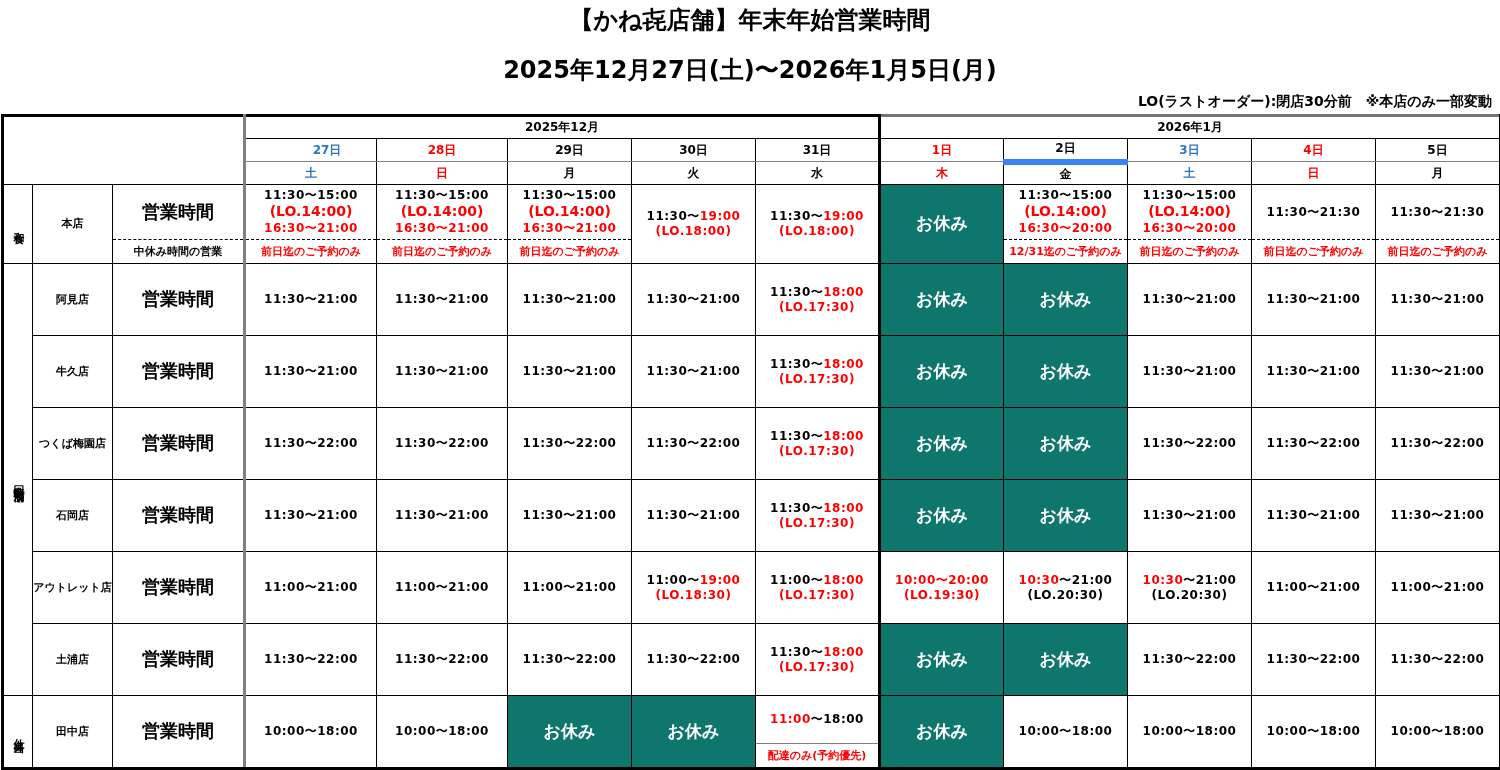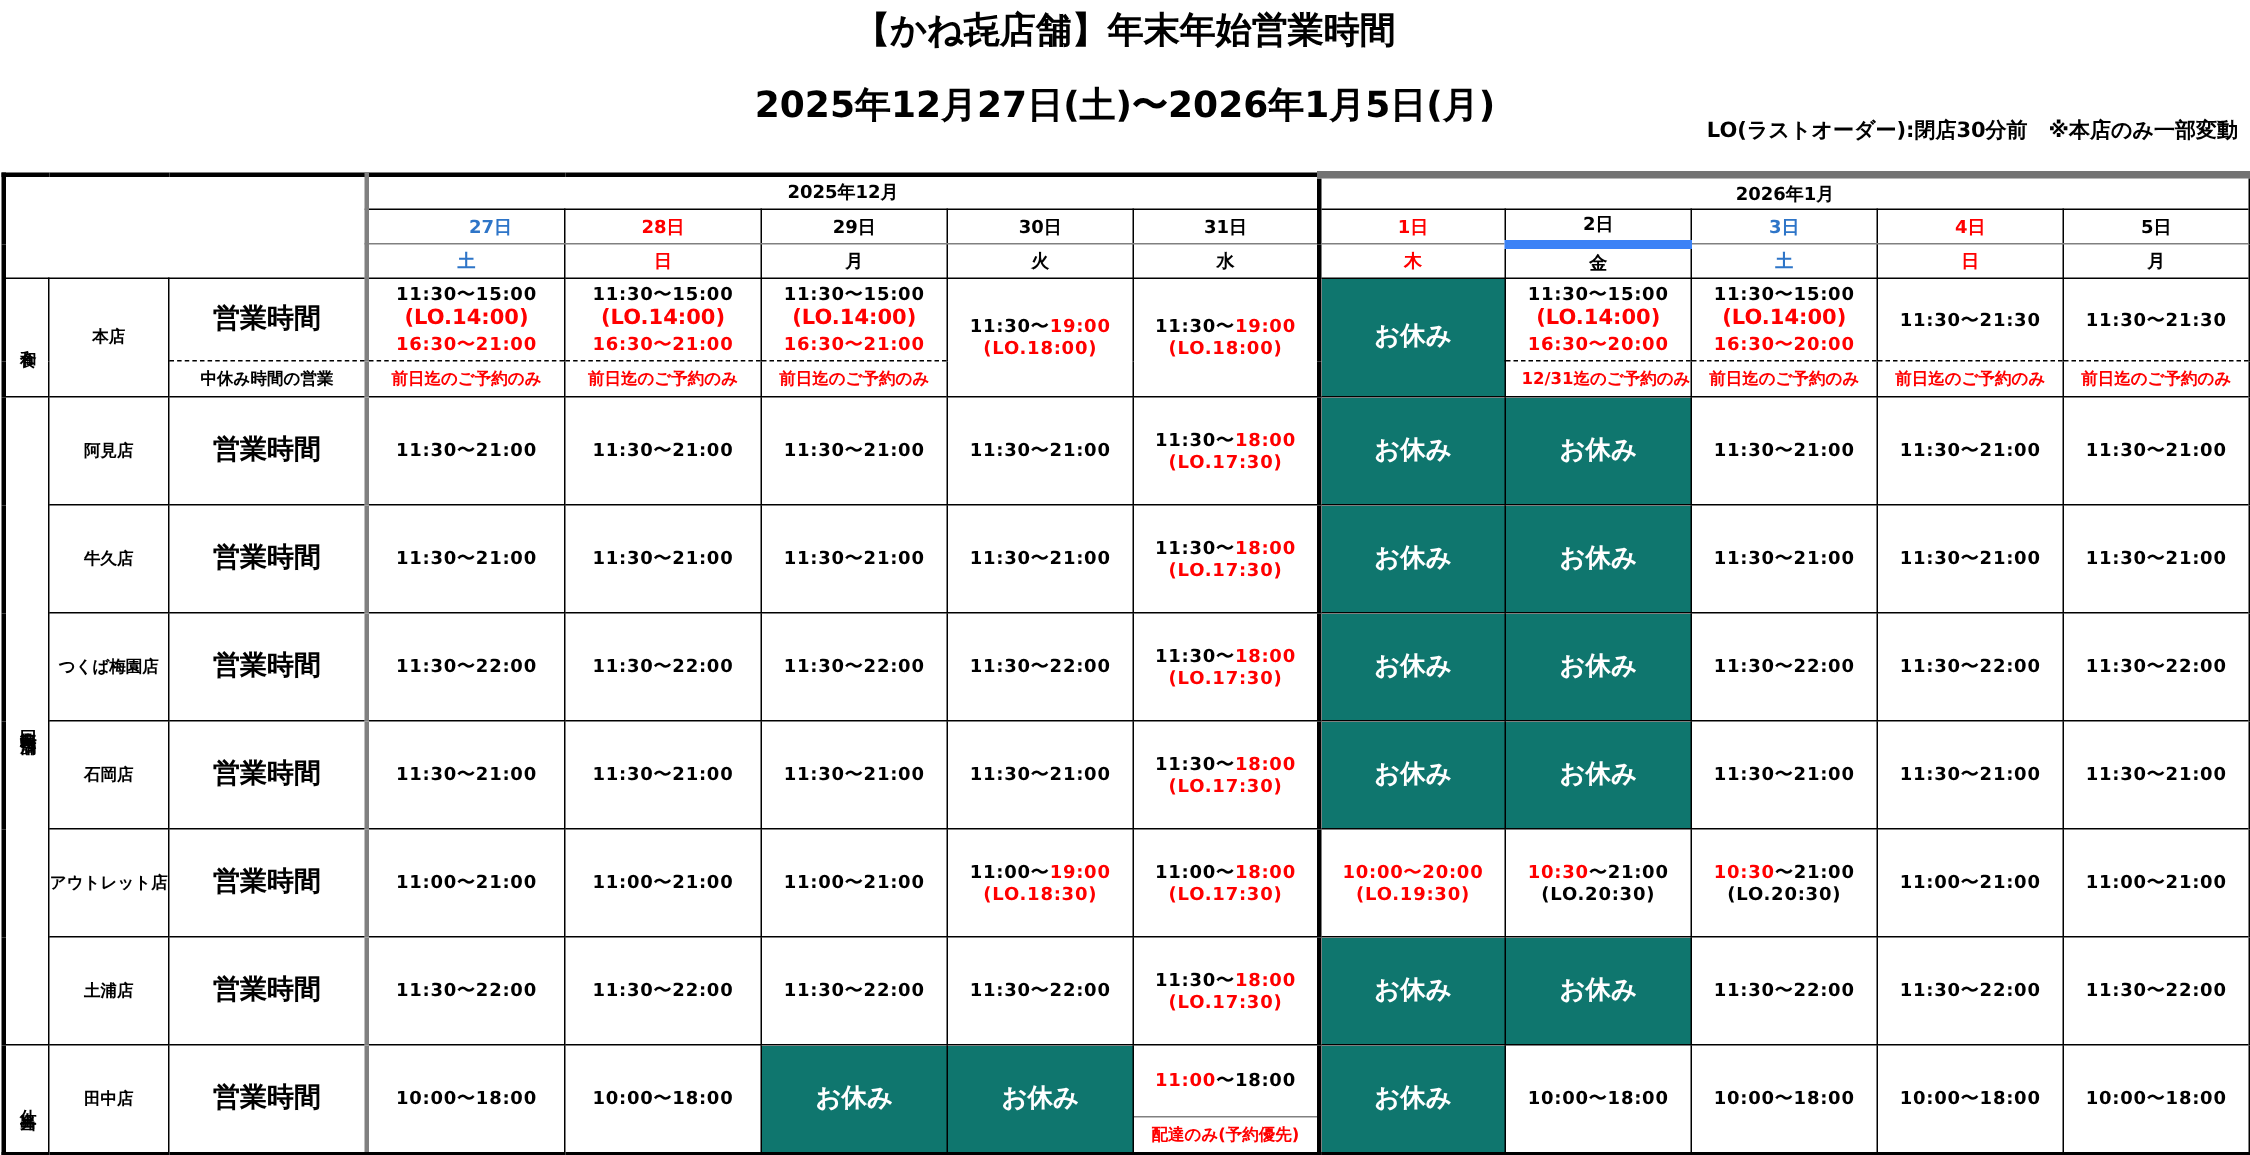--- a/index.html
+++ b/index.html
@@ -1,20 +1,20 @@
 <!DOCTYPE html>
 <html><head>
 <meta charset="utf-8">
 <style>
   * { box-sizing: border-box; margin: 0; padding: 0; }
   html, body { width: 1500px; height: 770px; background: #ffffff; overflow: hidden; }
   body { font-family: "DejaVu Sans", "Liberation Sans", sans-serif; color: #000; position: relative; }
   .title { position: absolute; left: 0; width: 1500px; top: 4px; text-align: center; font-size: 24px; font-weight: bold; letter-spacing: 0px; }
   .subtitle { position: absolute; left: 0; width: 1500px; top: 54px; text-align: center; font-size: 24px; font-weight: bold; }
-  .note { position: absolute; right: 8px; top: 78px; font-size: 14px; font-weight: bold; }
+  .note { position: absolute; right: 8px; top: 93px; font-size: 14px; font-weight: bold; }
   table.sched { position: absolute; left: 1px; top: 114px; border-collapse: collapse; table-layout: fixed; width: 1498px; }
   table.sched td { border: 1px solid #000; text-align: center; vertical-align: middle; font-weight: bold; font-size: 12px; line-height: 1.25; padding: 0; overflow: hidden; }
   .hdr td { height: 23px; font-size: 11px; }
   .blue { color: #2e75c8; }
   .red { color: #ff0000; }
   .black { color: #000; }
   .off { background: #0f766e; color: #fff; font-size: 17px !important; }
   .cat { font-size: 11px !important; writing-mode: vertical-rl; text-orientation: upright; letter-spacing: 1px; }
   .store { font-size: 11px !important; }
   .label { font-size: 18px !important; font-weight: bold; }
@@ -46,21 +46,21 @@
     <col style="width:124px">
       <col style="width:124px">
       <col style="width:124px">
       <col style="width:124px">
       <col style="width:125px">
   </colgroup>
   <tbody id="tbody">
       <tr class="hdr">
         <td rowspan="3" colspan="3" class="corner" style="border-left:3px solid #000;border-top:3px solid #000;"></td>
         <td colspan="5" style="border-top:3px solid #000;border-right:3px solid #000;">2025年12月</td>
-        <td colspan="5" style="border-top:5px solid #737373;border-right:3px solid #000;">2026年1月</td>
+        <td colspan="5" style="border-top:3px solid #737373;border-right:3px solid #000;">2026年1月</td>
       </tr>
       <tr class="hdr">
         <td class="blue" style="border-bottom:1px solid #808080;padding-left:32px;">27日</td>
         <td class="red" style="border-bottom:1px solid #808080;">28日</td>
         <td class="black" style="border-bottom:1px solid #808080;">29日</td>
         <td class="black" style="border-bottom:1px solid #808080;">30日</td>
         <td class="black" style="border-right:3px solid #000;border-bottom:1px solid #808080;">31日</td>
         <td class="red" style="border-bottom:1px solid #808080;">1日</td>
         <td class="black" style="border-bottom:6px solid #3b82f6;">2日</td>
         <td class="blue" style="border-bottom:1px solid #808080;">3日</td>
@@ -118,21 +118,21 @@
           <div class=""><span class="t red">16:30〜20:00</span></div>
         </td>
         <td style="border-bottom:1px dashed #000;"><span class="t">11:30〜21:30</span></td>
         <td style="border-right:3px solid #000;border-bottom:1px dashed #000;"><span class="t">11:30〜21:30</span></td>
       </tr>
       <tr style="height:24px">
         <td class="sublabel lbl-col" style="border-top:1px dashed #000;">中休み時間の営業</td>
         <td class="note-cell" style="border-top:1px dashed #000;">前日迄のご予約のみ</td>
         <td class="note-cell" style="border-top:1px dashed #000;">前日迄のご予約のみ</td>
         <td class="note-cell" style="border-top:1px dashed #000;">前日迄のご予約のみ</td>
-        <td class="note-cell" style="border-top:1px dashed #000;text-align:right;">12/31迄のご予約のみ</td>
+        <td class="note-cell" style="border-top:1px dashed #000;">12/31迄のご予約のみ</td>
         <td class="note-cell" style="border-top:1px dashed #000;">前日迄のご予約のみ</td>
         <td class="note-cell" style="border-top:1px dashed #000;">前日迄のご予約のみ</td>
         <td class="note-cell" style="border-right:3px solid #000;border-top:1px dashed #000;">前日迄のご予約のみ</td>
       </tr>
       <tr class="thick-top" style="height:72px">
         <td rowspan="6" class="cat" style="border-left:3px solid #000;">回転寿司店舗</td>
         <td class="store">阿見店</td>
         <td class="label lbl-col">営業時間</td>
         <td style=""><span class="t">11:30〜21:00</span></td>
         <td style=""><span class="t">11:30〜21:00</span></td>

